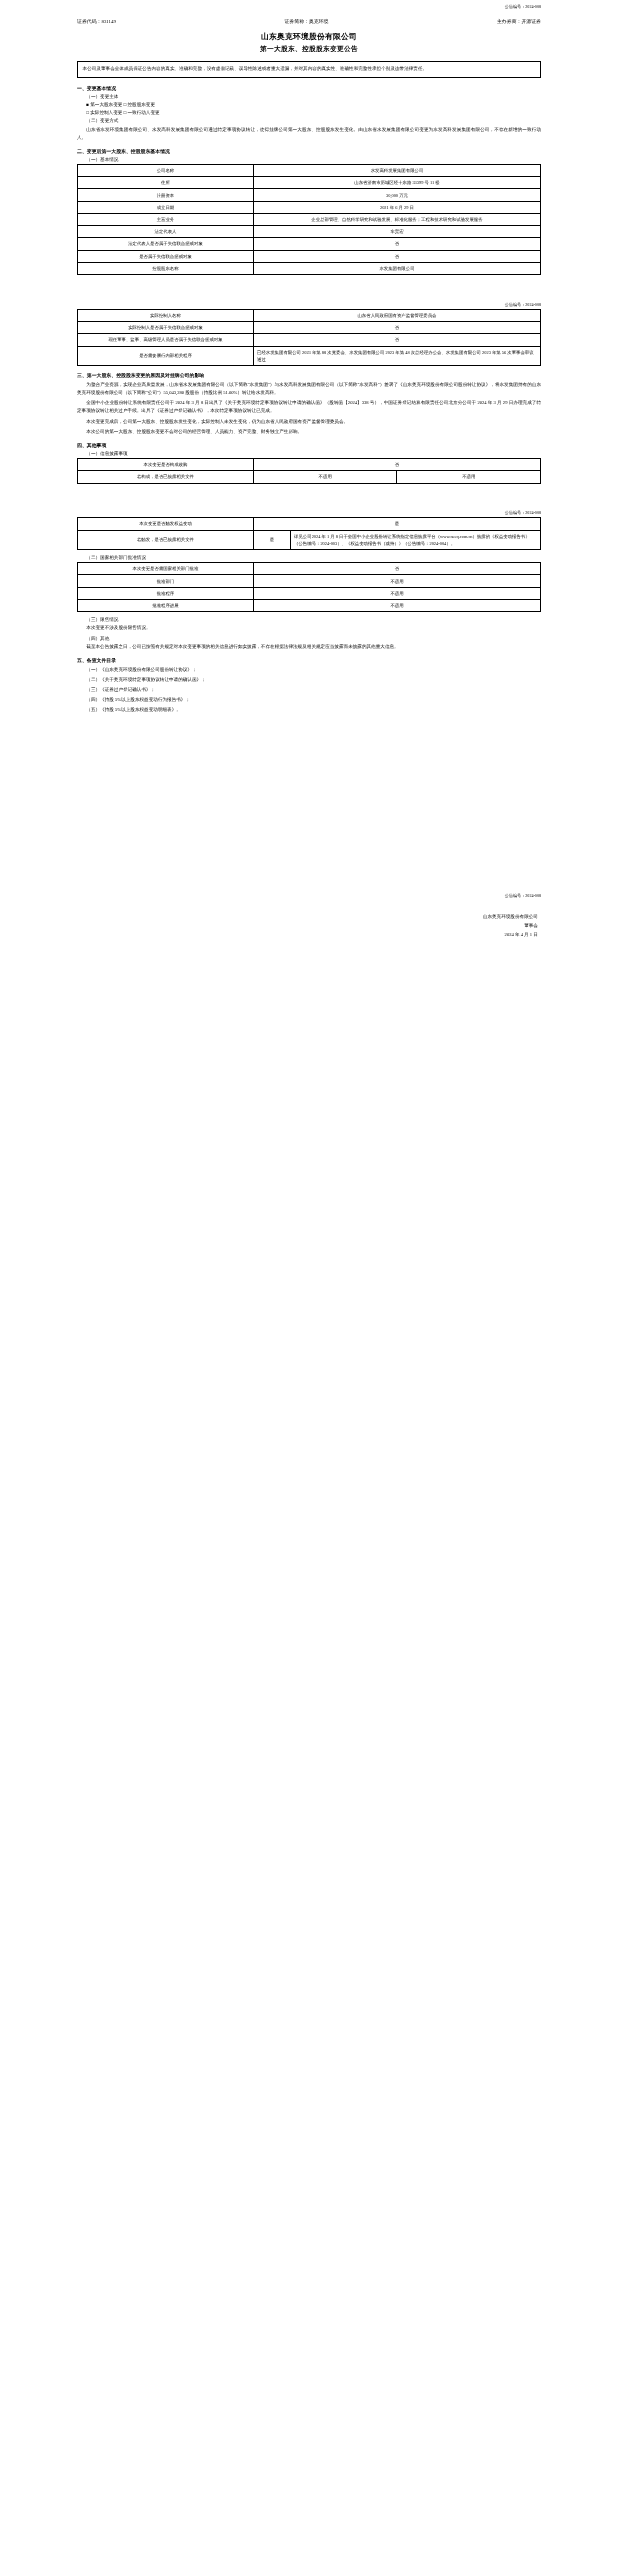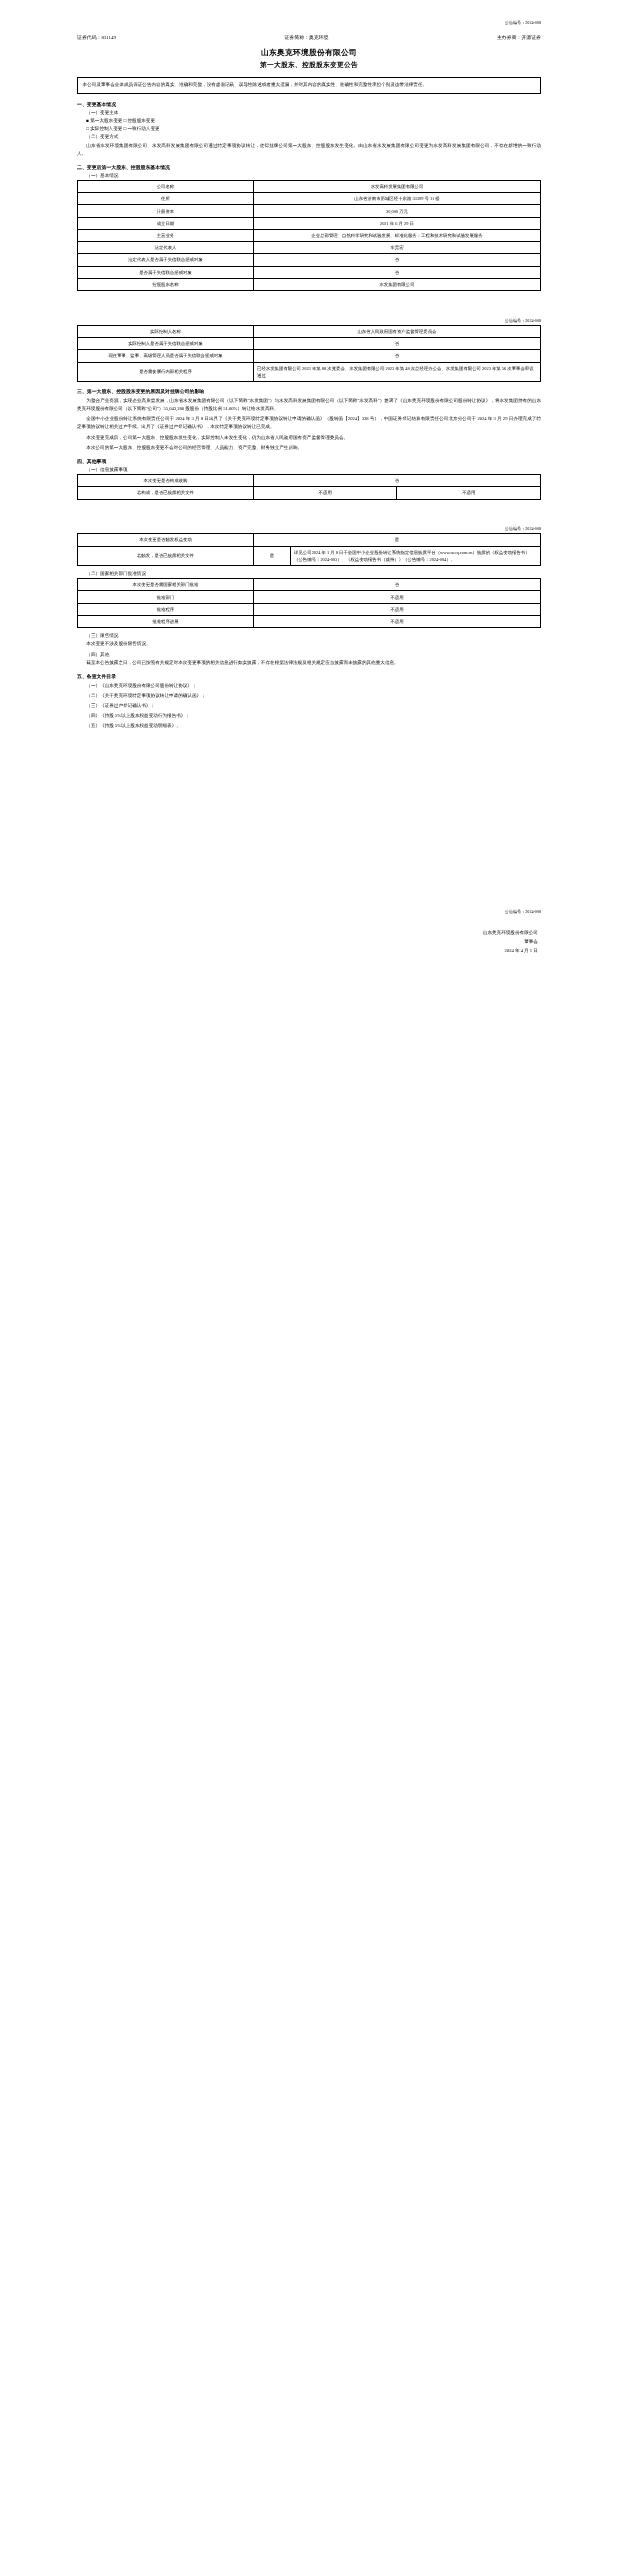--- a/index.html
+++ b/index.html
@@ -1,17 +1,17 @@
 <!DOCTYPE html>
 <html style="font-size:8.2px"><head>
 <meta charset="utf-8">
 <style>
   html,body{margin:0;padding:0;background:#ffffff;}
   body{width:618px;font-family:"Liberation Serif",serif;color:#000;}
-  .page{width:618px;margin:16px auto;}
+  .page{width:618px;margin:0 auto;}
   .notice-top{font-size:4.1px;text-align:right;padding:4.1px 77px 0 0;color:#000;}
   .sheet{padding:0 77px;}
   .codeline{display:flex;justify-content:space-between;font-size:4.9px;margin-top:9.3px;margin-bottom:7.2px;}
   .codeline span{white-space:nowrap;}
   h1.doc-title{font-size:7.7px;text-align:center;font-weight:bold;margin:6.2px 0 2.1px 0;letter-spacing:0.3px;}
   h2.doc-sub{font-size:6.7px;text-align:center;font-weight:bold;margin:3.1px 0 7.2px 0;letter-spacing:0.3px;}
   .statement{border:0.5px solid #000;font-size:4.6px;line-height:1.7;padding:3.6px 4.6px;margin:4.1px 0 7.2px 0;text-align:justify;}
   .sec{font-size:4.9px;font-weight:bold;margin:6.2px 0 3.1px 0;}
   .p{font-size:4.6px;line-height:1.75;text-align:justify;margin:2.1px 0;text-indent:9.3px;}
   .sub{font-size:4.6px;margin:3.1px 0 2.1px 0;text-indent:9.3px;}

